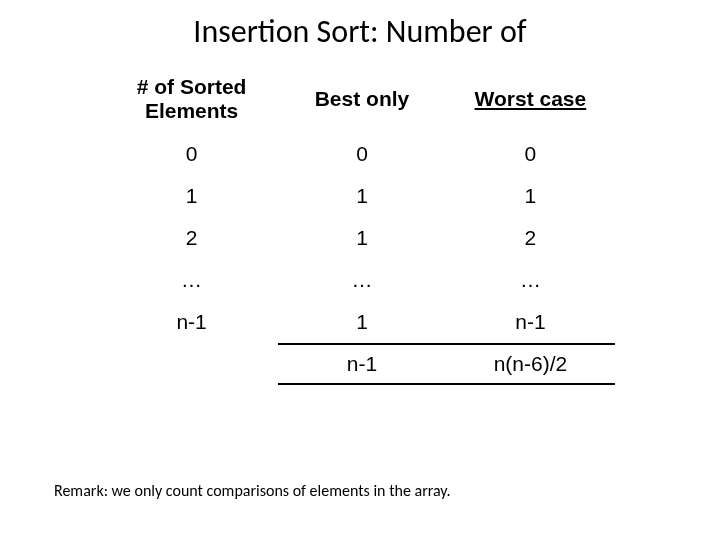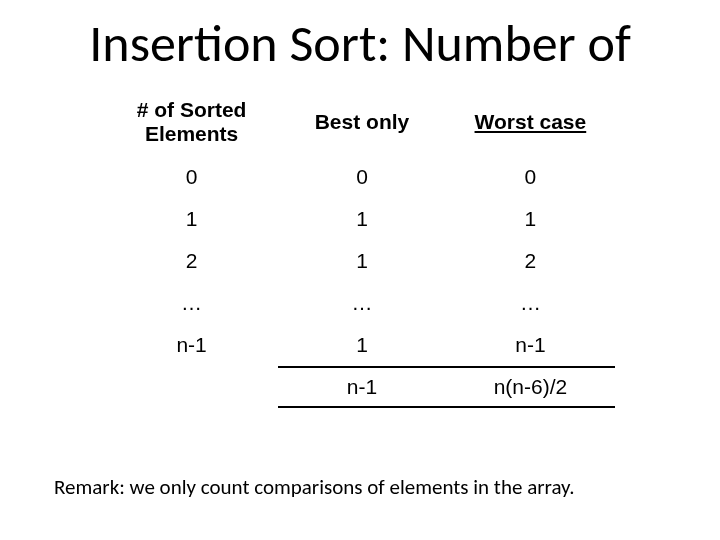--- a/index.html
+++ b/index.html
@@ -11,21 +11,21 @@
     font-family: Calibri, "Segoe UI", Arial, sans-serif;
     color: #000;
   }
   .slide {
     width: 720px;
     height: 540px;
     position: relative;
     box-sizing: border-box;
   }
   .title {
-    font-size: 52px;
+    font-size: 32px;
     text-align: center;
     padding-top: 14px;
     line-height: 1.15;
     font-weight: 400;
   }
   .table-wrap {
     margin: 22px auto 16px auto;
     width: 510px;
   }
   table {
@@ -53,21 +53,21 @@
     padding: 7px 6px;
   }
   .sum-row td.noborder {
     border-top: none;
     border-bottom: none;
   }
   .remark {
     position: absolute;
     left: 54px;
     bottom: 40px;
-    font-size: 21px;
+    font-size: 16px;
   }
 </style>
 </head>
 <body>
 
 <div class="slide">
 
   <div class="title">
     <span>Insertion Sort: Number of</span><br>
   </div>

